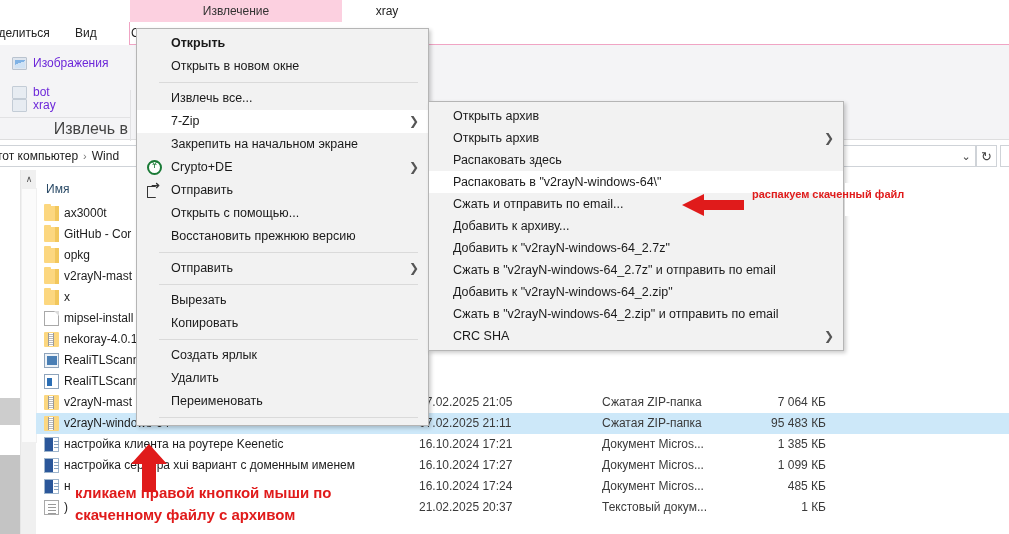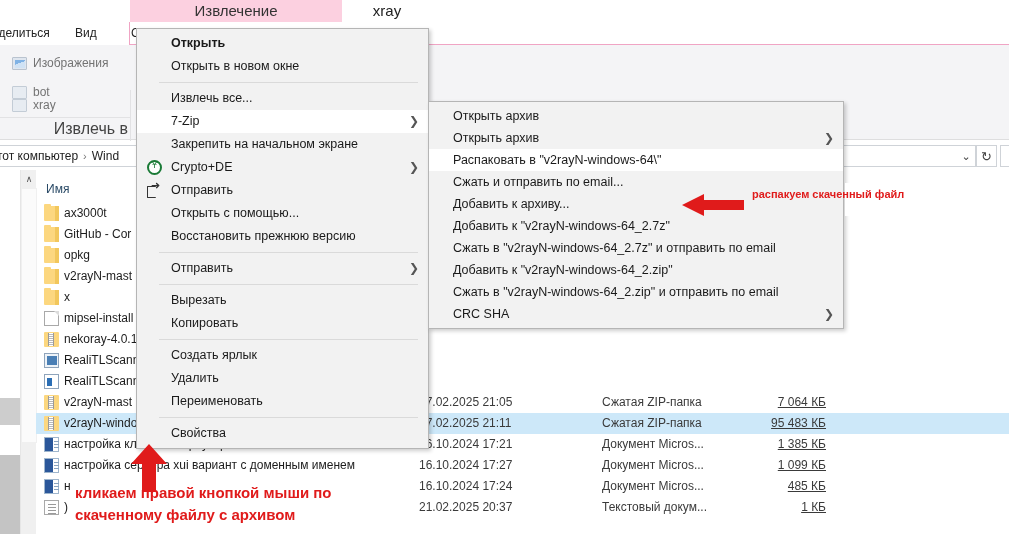--- a/index.html
+++ b/index.html
@@ -13,21 +13,21 @@
     -webkit-font-smoothing: antialiased;
   }
 
   
   #ribbon-tabstrip {
     position:absolute; left:0; top:0; width:1009px; height:22px;
     background:#ffffff;
   }
   .ribbon-tab {
     position:absolute; top:0; height:22px;
-    font-size:15px; color:#222; text-align:center;
+    font-size:12px; color:#222; text-align:center;
     line-height:22px; white-space:nowrap;
   }
   #tab-extract {
     left:130px; width:212px; background:#fcd0e0; color:#333;
   }
   #tab-xray { left:352px; width:70px; background:#ffffff; }
 
   
   #ribbon-row2 {
     position:absolute; left:0; top:22px; width:1009px; height:23px;
@@ -49,21 +49,21 @@
     background:#f0a4c4;
   }
 
   
   #ribbon-body {
     position:absolute; left:0; top:45px; width:1009px; height:95px;
     background:#f4f4f6; border-bottom:1px solid #dededf;
   }
   .ribbon-dest {
     position:absolute; left:12px; height:19px; line-height:19px;
-    font-size:12px; color:#737373; white-space:nowrap;
+    font-size:12px; color:#6d28d9; white-space:nowrap;
     display:flex; align-items:center; gap:6px;
   }
   .dest-icon {
     width:15px; height:13px; display:inline-block;
     background:#dfe6ef; border:1px solid #b9c3cf; border-radius:1px;
     position:relative;
   }
   .dest-icon.pic::after {
     content:""; position:absolute; left:2px; top:2px; width:10px; height:8px;
     background:linear-gradient(160deg,#7fb2e5 40%,#cfe2f5 41%);
@@ -177,21 +177,21 @@
   .frow .fdate {
     position:absolute; left:383px; top:0; height:21px; line-height:21px;
     color:#3a3a3a;
   }
   .frow .ftype {
     position:absolute; left:566px; top:0; height:21px; line-height:21px;
     color:#3a3a3a;
   }
   .frow .fsize {
     position:absolute; left:700px; top:0; width:90px; height:21px;
-    line-height:21px; color:#3a3a3a; text-align:right;text-decoration:underline;
+    line-height:21px; color:#3a3a3a; text-align:right;
   }
   .ficon {
     position:absolute; left:8px; top:3px; width:15px; height:15px;
   }
   
   .ic-folder {
     background:#fcd77f;
     border-radius:1px 1px 1px 1px;
   }
   .ic-folder::before {
@@ -520,26 +520,26 @@
     <div class="mi-sep"></div>
     <div class="mi"><span>Отправить</span><span class="mi-arrow">❯</span></div>
     <div class="mi-sep"></div>
     <div class="mi"><span>Вырезать</span></div>
     <div class="mi"><span>Копировать</span></div>
     <div class="mi-sep"></div>
     <div class="mi"><span>Создать ярлык</span></div>
     <div class="mi"><span>Удалить</span></div>
     <div class="mi"><span>Переименовать</span></div>
     <div class="mi-sep"></div>
-    <div class="mi"><span>Свойства</span></div>
   </div>
 
 <div id="submenu">
     <div class="mi"><span>Открыть архив</span></div>
     <div class="mi"><span>Открыть архив</span><span class="mi-arrow">❯</span></div>
+    <div class="mi"><span>Распаковать здесь</span></div>
     <div class="mi hl"><span>Распаковать в "v2rayN-windows-64\"</span></div>
     <div class="mi"><span>Сжать и отправить по email...</span></div>
     <div class="mi"><span>Добавить к архиву...</span></div>
     <div class="mi"><span>Добавить к "v2rayN-windows-64_2.7z"</span></div>
     <div class="mi"><span>Сжать в "v2rayN-windows-64_2.7z" и отправить по email</span></div>
     <div class="mi"><span>Добавить к "v2rayN-windows-64_2.zip"</span></div>
     <div class="mi"><span>Сжать в "v2rayN-windows-64_2.zip" и отправить по email</span></div>
     <div class="mi"><span>CRC SHA</span><span class="mi-arrow">❯</span></div>
   </div>
 

